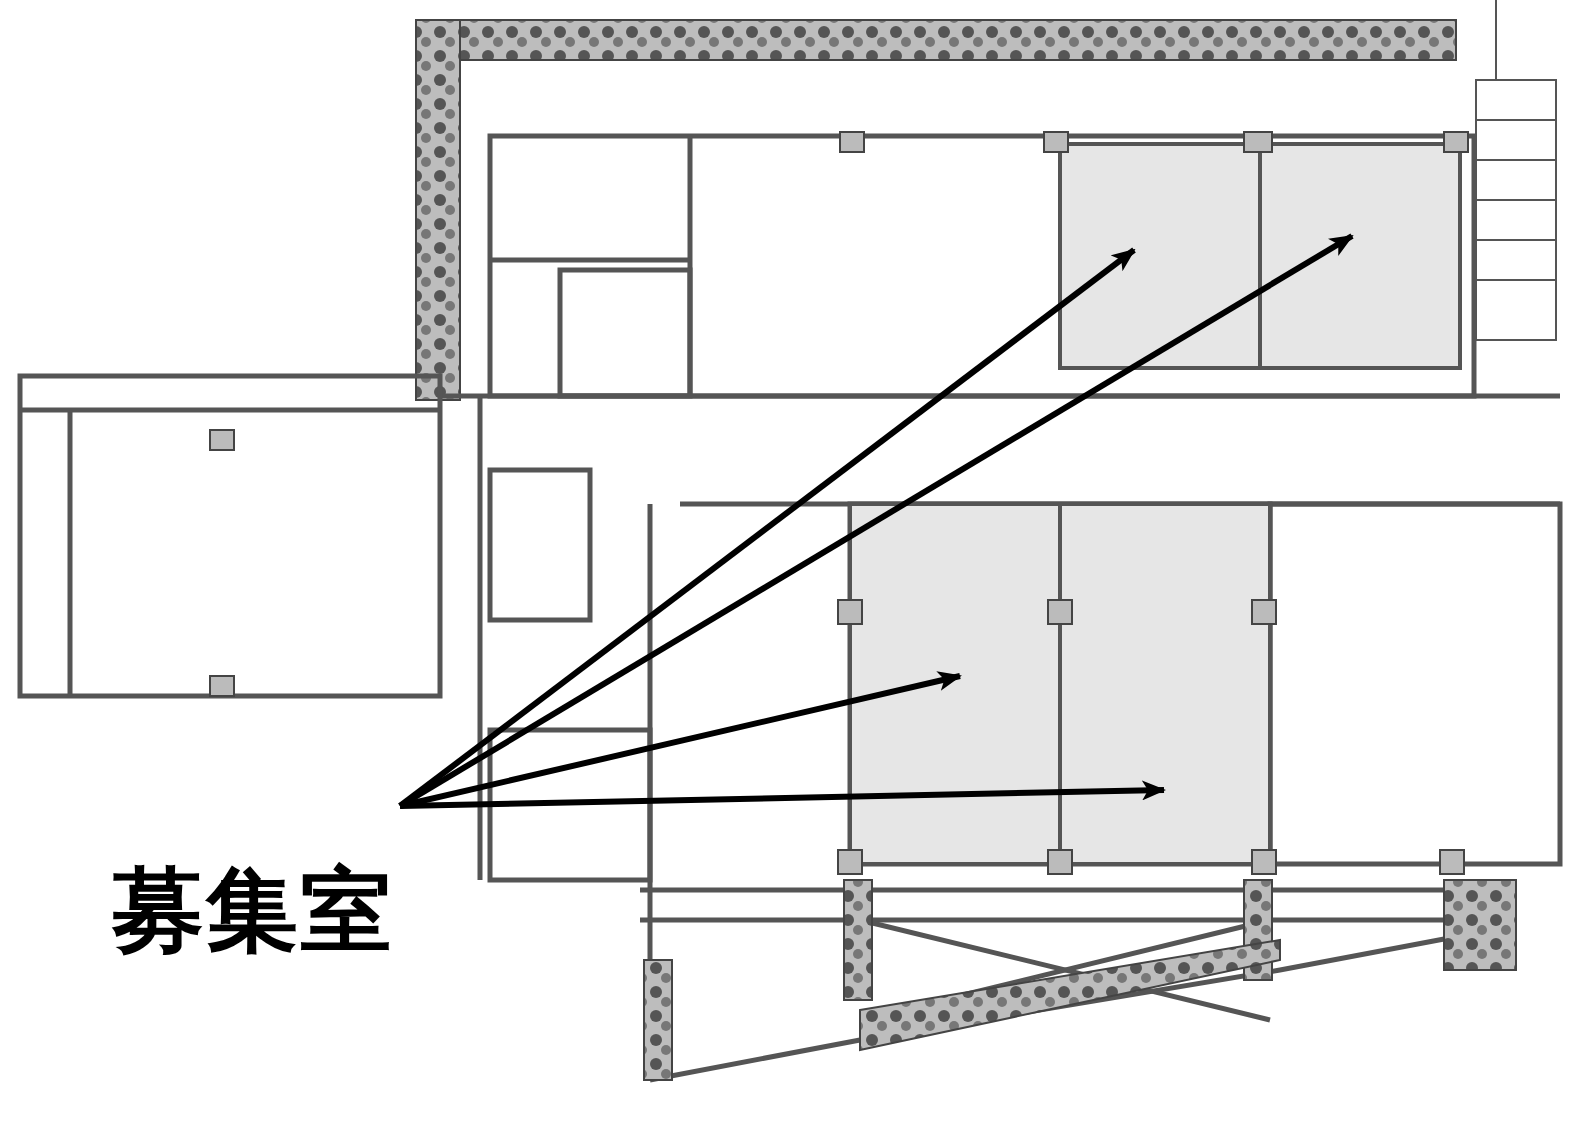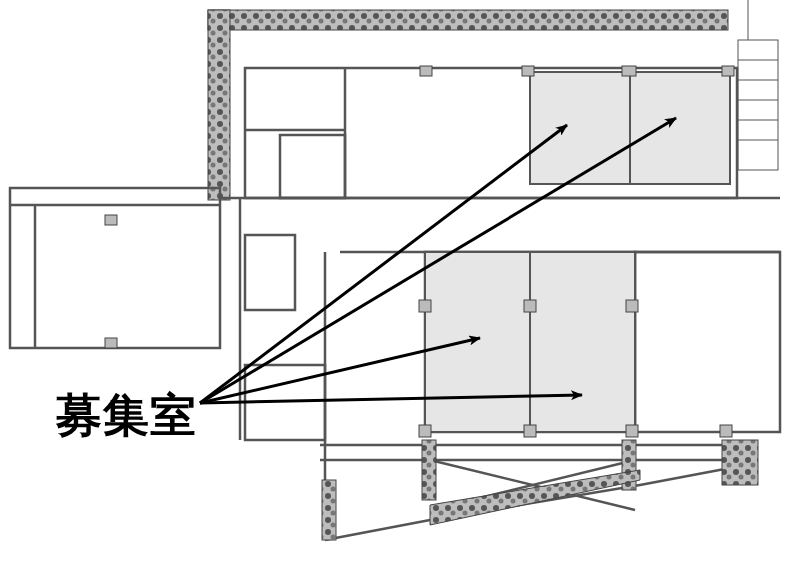--- a/index.html
+++ b/index.html
@@ -1,18 +1,18 @@
 <!DOCTYPE html>
 <html><head>
 <meta charset="utf-8">
 <style>
   html, body { margin:0; padding:0; background:#ffffff; }
   body { width:787px; height:563px; position:relative; overflow:hidden; font-family:"DejaVu Sans", sans-serif; }
   #plan { position:absolute; left:0; top:0; width:787px; height:563px; }
-  .label { position:absolute; left:56px; top:392px; font-size:46px; font-weight:bold; color:#000; letter-spacing:1px; line-height:1; }
+  .label { position:absolute; left:56px; top:432px; font-size:46px; font-weight:bold; color:#000; letter-spacing:1px; line-height:1; }
 </style>
 </head>
 <body>
 
 <svg id="plan" viewBox="0 0 787 563" xmlns="http://www.w3.org/2000/svg">
   <defs>
     <pattern id="hedge" width="12" height="12" patternUnits="userSpaceOnUse">
       <rect width="12" height="12" fill="#bdbdbd"></rect>
       <circle cx="4" cy="4" r="3" fill="#555"></circle>
       <circle cx="9" cy="9" r="2.5" fill="#777"></circle>

